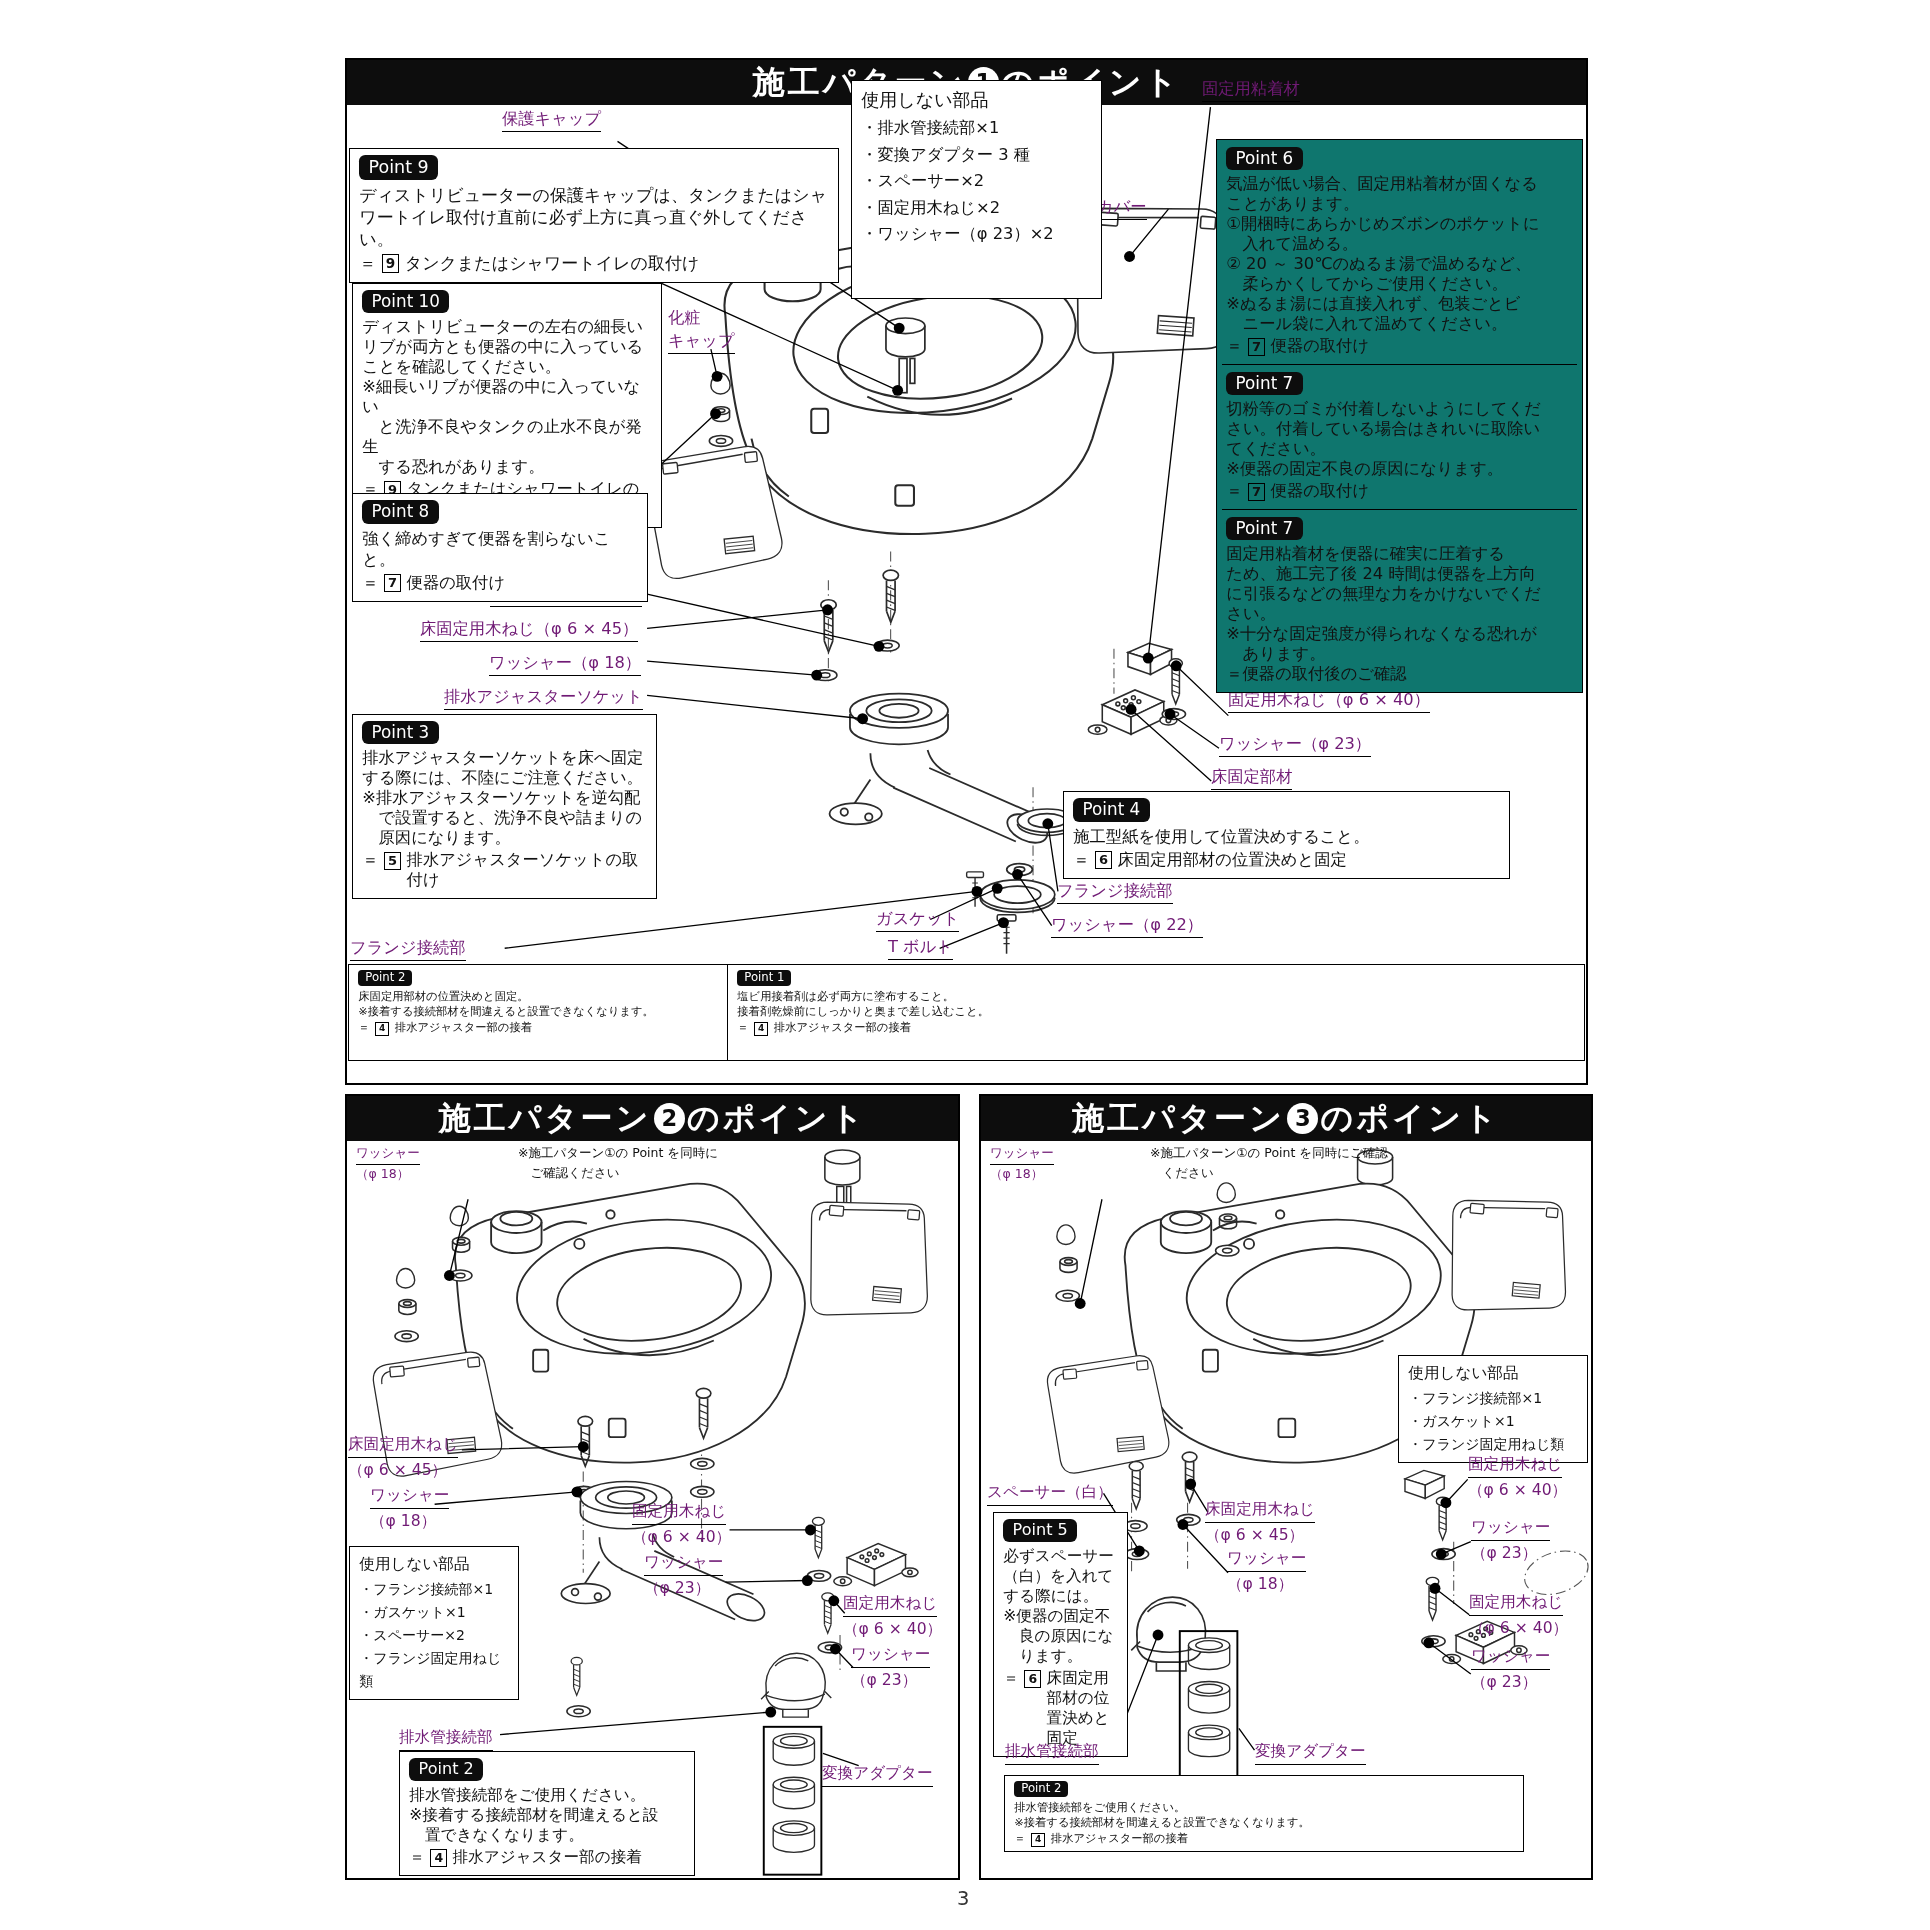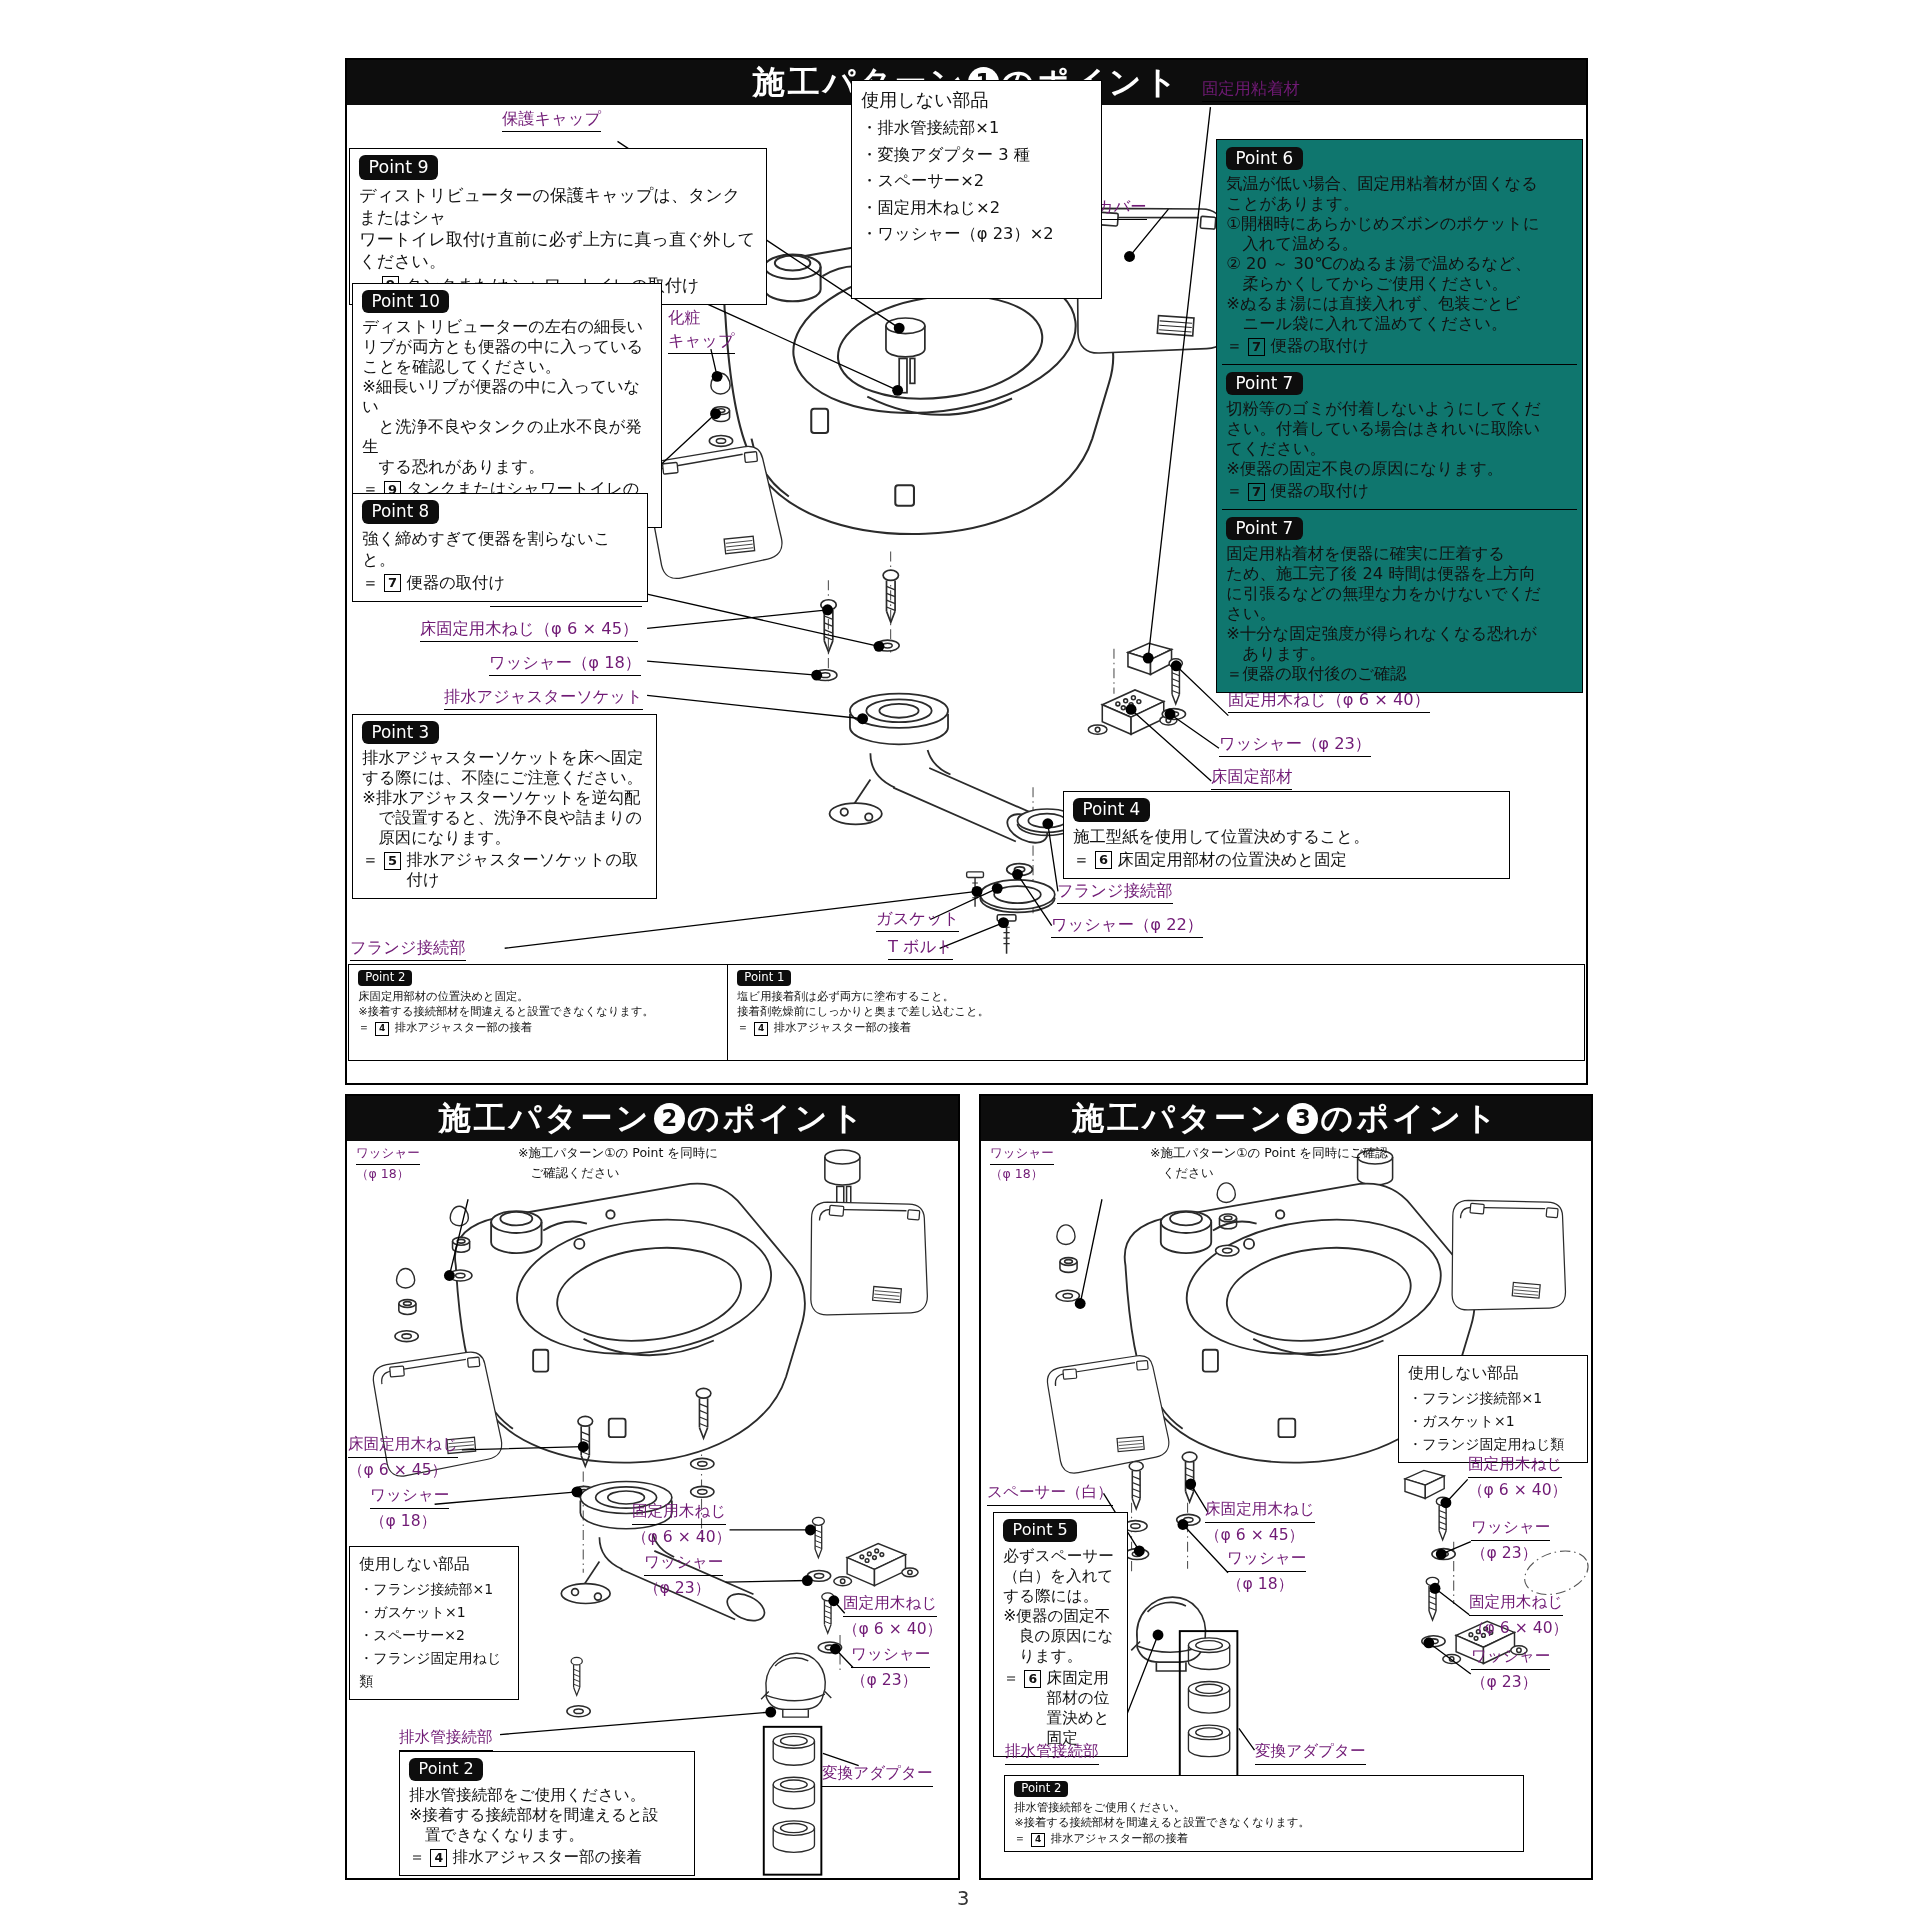--- a/index.html
+++ b/index.html
@@ -276,21 +276,21 @@
 <div class="plabel" style="left:876px;top:907px;">
     <span class="u">ガスケット</span>
   </div>
 <div class="plabel" style="left:888px;top:935px;">
     <span class="u">T ボルト</span>
   </div>
 <div class="plabel" style="left:350px;top:936px;">
     <span class="u">フランジ接続部</span>
   </div>
 
-<div class="pointbox" style="left:349px;top:148px;width:418px;font-size:17px;line-height:22px;">
+<div class="pointbox" style="left:349px;top:148px;width:490px;font-size:17px;line-height:22px;">
   <div><span class="ptag">Point 9</span></div>
   <div class="pbody">ディストリビューターの保護キャップは、タンクまたはシャ
 ワートイレ取付け直前に必ず上方に真っ直ぐ外してください。</div>
   <div class="eqline">
       <span>＝</span>
       <span class="numbox">9</span>
       <span class="etxt">タンクまたはシャワートイレの取付け</span>
     </div>
 </div>
 

